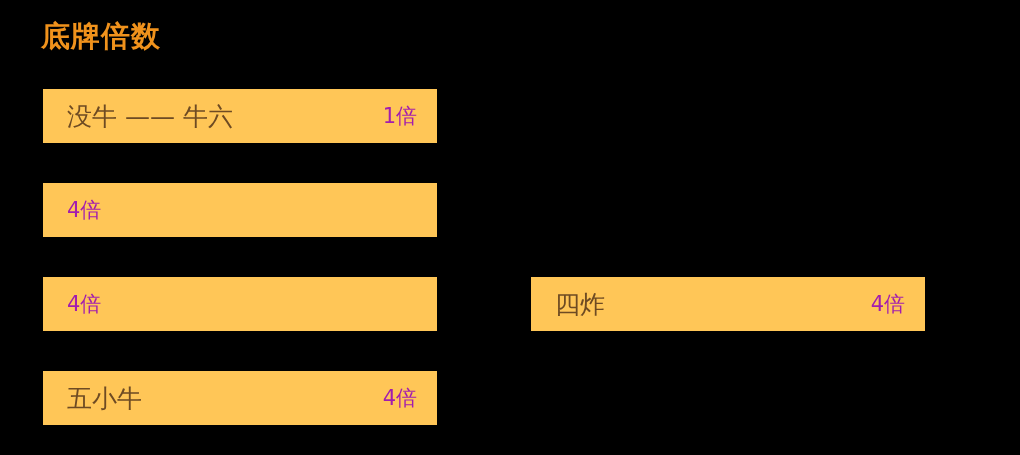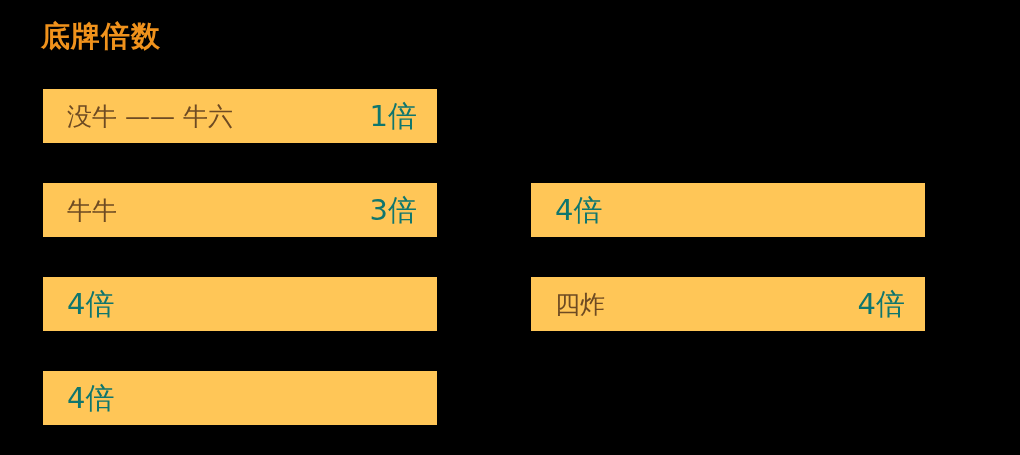--- a/index.html
+++ b/index.html
@@ -64,22 +64,22 @@
     background: transparent;
   }
   .rule-name {
     font-size: 25px;
     color: #6E4B23;
     white-space: nowrap;
     line-height: 1;
     text-align: right;
   }
   .rule-mult {
-    font-size: 29px;
-    color: #0f766e;
+    font-size: 21px;
+    color: #a21caf;
     white-space: nowrap;
     line-height: 1;
   }
 </style>
 </head>
 <body>
 
 <div id="panel">
 
   <div id="panel-title">底牌倍数</div>
@@ -88,40 +88,37 @@
 
     <div class="rule-row">
       <div class="rule-bar">
         <span class="rule-name">没牛 —— 牛六</span>
         <span class="rule-mult">1倍</span>
       </div>
     </div>
 
     <div class="rule-row">
       <div class="rule-bar">
-        <span class="rule-name">牛牛</span>
-        <span class="rule-mult">3倍</span>
-      </div>
-      <div class="rule-bar">
         <span class="rule-mult">4倍</span>
       </div>
     </div>
 
     <div class="rule-row">
       <div class="rule-bar">
         <span class="rule-mult">4倍</span>
       </div>
       <div class="rule-bar">
         <span class="rule-name">四炸</span>
         <span class="rule-mult">4倍</span>
       </div>
     </div>
 
     <div class="rule-row">
       <div class="rule-bar">
+        <span class="rule-name">五小牛</span>
         <span class="rule-mult">4倍</span>
       </div>
       <div class="rule-bar empty">
         <span class="rule-name"></span>
         <span class="rule-mult"></span>
       </div>
     </div>
 
   </div>
 </div>

